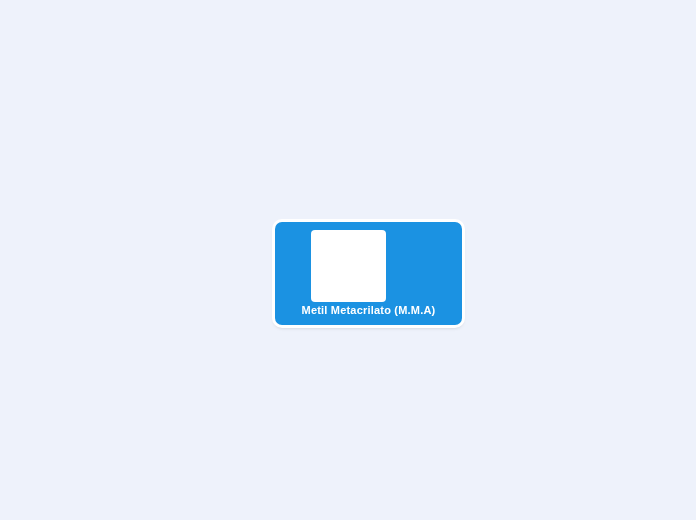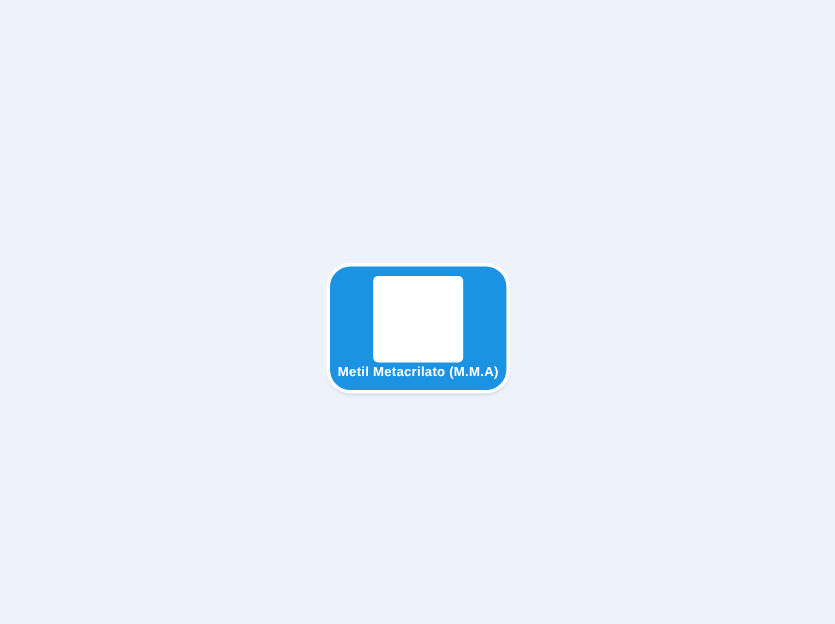--- a/index.html
+++ b/index.html
@@ -5,21 +5,21 @@
 <style>
   html,body{margin:0;padding:0;}
   body{width:696px;height:520px;overflow:hidden;background:#eef2fb;
        font-family:"Liberation Sans",sans-serif;position:relative;
        -webkit-font-smoothing:antialiased;}
   .abs{position:absolute;}
   svg.links{position:absolute;left:0;top:0;width:696px;height:520px;overflow:visible;}
 
   
   #central{left:275px;top:222px;width:147px;height:103px;background:#1b92e2;
-           border-radius:17px;box-shadow:0 0 0 3px #fff, 0 2px 4px rgba(0,0,0,.25);}
+           border-radius:7px;box-shadow:0 0 0 3px #fff, 0 2px 4px rgba(0,0,0,.25);padding-left:40px;}
   #central-img{position:absolute;left:36px;top:8px;width:75px;height:72px;background:#fff;border-radius:4px;}
   #central-title{position:absolute;left:0;right:0;top:82px;text-align:center;color:#fff;
                  font-weight:bold;font-size:11px;letter-spacing:.2px;}
 </style>
 </head>
 <body>
 
 <svg class="links" viewBox="0 0 696 520"></svg>
 
 <div class="abs" id="central">

